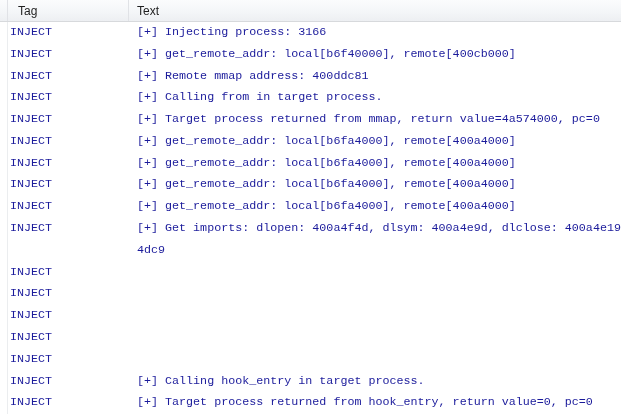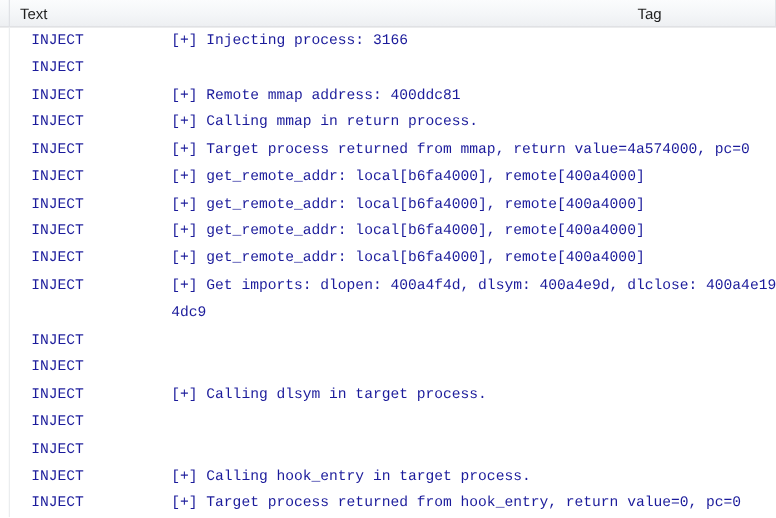--- a/index.html
+++ b/index.html
@@ -49,67 +49,68 @@
     top: 22px; left: 0; right: 0;
     font-family: "Liberation Mono", monospace;
     font-size: 11.7px;
     line-height: 21.78px;
     color: #1b1b9b;
   }
   .row { display: flex; align-items: flex-start; }
   .cell-tag {
     box-sizing: border-box;
     width: 129px;
-    padding-left: 25px;
+    padding-left: 10px;
     flex: none;
     white-space: nowrap;
     overflow: hidden;
   }
   .cell-text {
     flex: 1;
     padding-left: 8px;
     white-space: pre-wrap;
     word-break: break-all;
   }
 </style>
 </head>
 <body>
 
 <div class="log-window">
 
   <div class="col-header">
     <div class="hcell sliver"></div>
+    <div class="hcell tag">
+      <span>Tag</span>
+    </div>
     <div class="hcell text">
       <span>Text</span>
-    </div>
-    <div class="hcell tag">
-      <span>Tag</span>
     </div>
   </div>
 
   <div class="vline"></div>
 
   <div class="rows">
     <div class="row">
       <div class="cell-tag">INJECT</div>
       <div class="cell-text">[+] Injecting process: 3166</div>
     </div>
 
     <div class="row">
       <div class="cell-tag">INJECT</div>
+      <div class="cell-text">[+] get_remote_addr: local[b6f40000], remote[400cb000]</div>
     </div>
 
     <div class="row">
       <div class="cell-tag">INJECT</div>
       <div class="cell-text">[+] Remote mmap address: 400ddc81</div>
     </div>
 
     <div class="row">
       <div class="cell-tag">INJECT</div>
-      <div class="cell-text">[+] Calling mmap in return process.</div>
+      <div class="cell-text">[+] Calling from in target process.</div>
     </div>
 
     <div class="row">
       <div class="cell-tag">INJECT</div>
       <div class="cell-text">[+] Target process returned from mmap, return value=4a574000, pc=0</div>
     </div>
 
     <div class="row">
       <div class="cell-tag">INJECT</div>
       <div class="cell-text">[+] get_remote_addr: local[b6fa4000], remote[400a4000]</div>
@@ -139,21 +140,20 @@
     <div class="row">
       <div class="cell-tag">INJECT</div>
     </div>
 
     <div class="row">
       <div class="cell-tag">INJECT</div>
     </div>
 
     <div class="row">
       <div class="cell-tag">INJECT</div>
-      <div class="cell-text">[+] Calling dlsym in target process.</div>
     </div>
 
     <div class="row">
       <div class="cell-tag">INJECT</div>
     </div>
 
     <div class="row">
       <div class="cell-tag">INJECT</div>
     </div>
 

